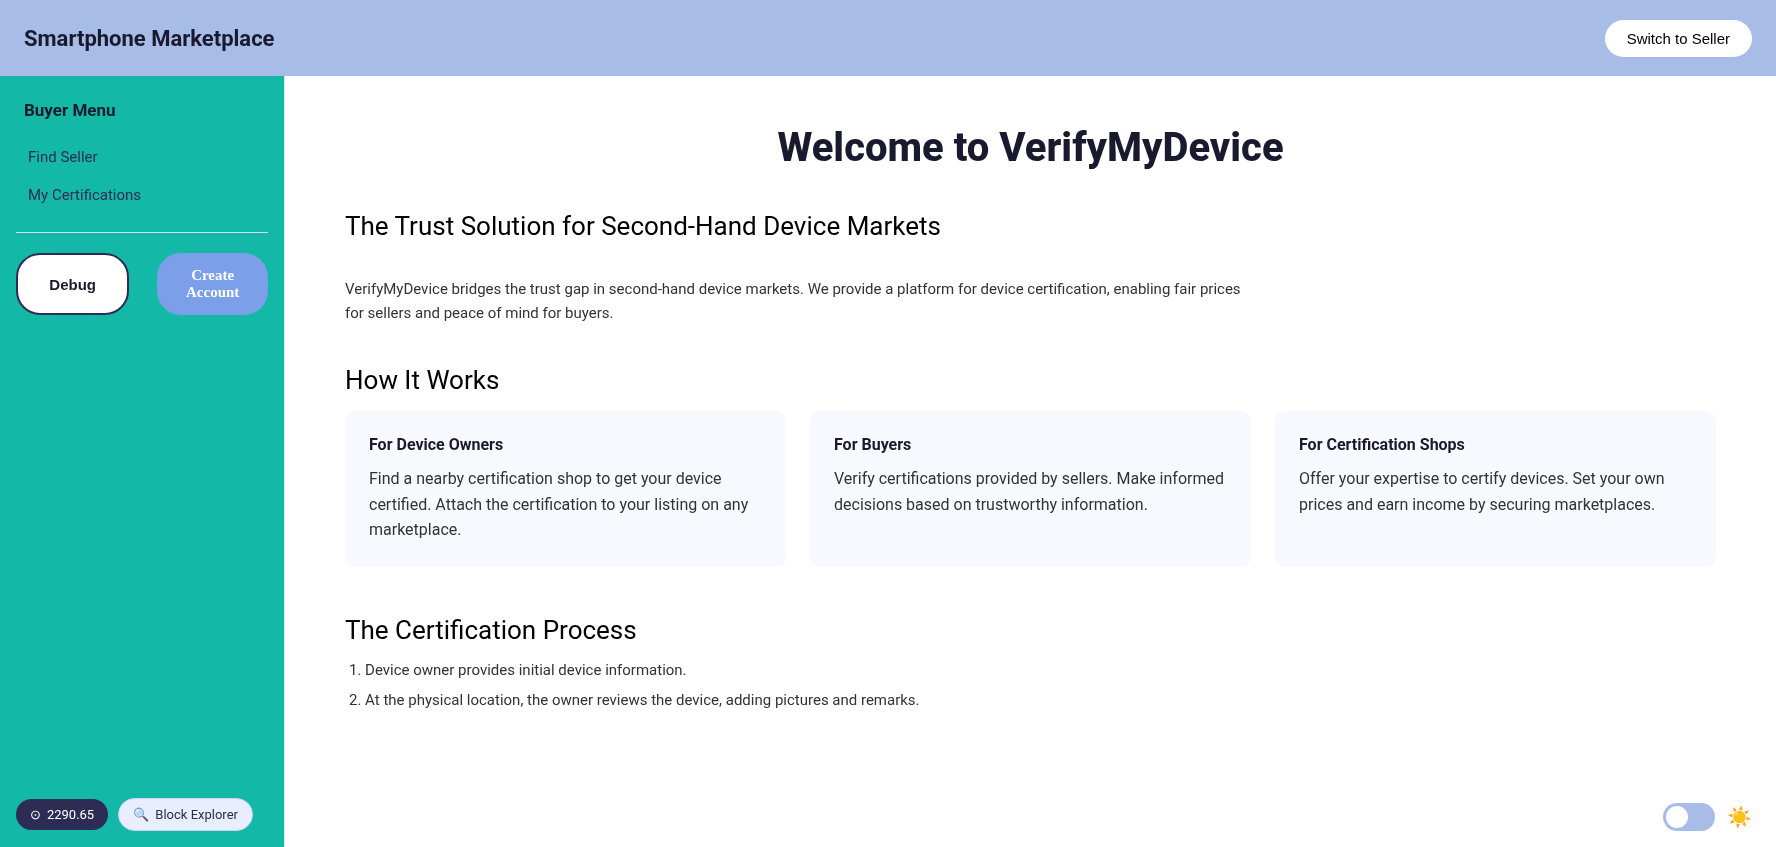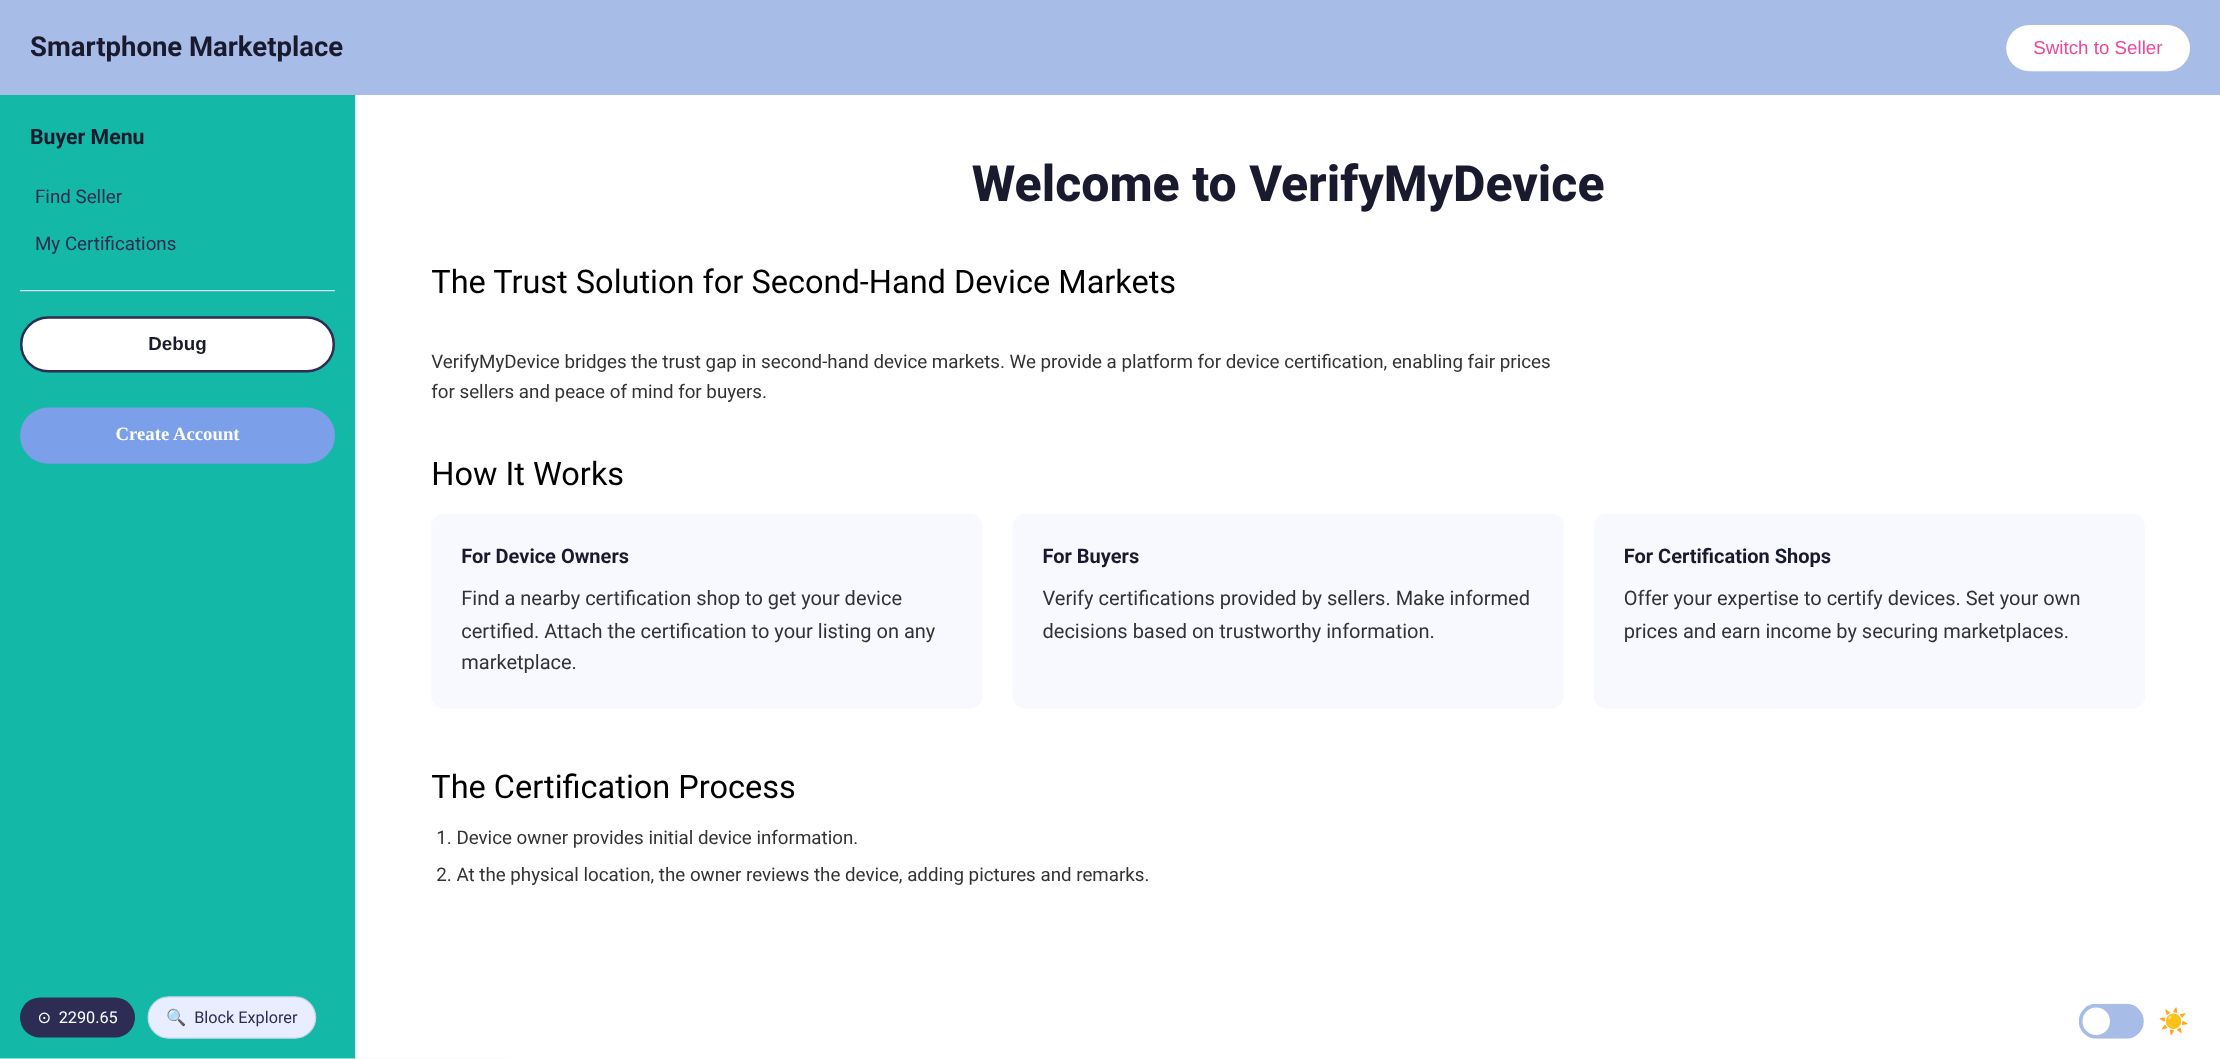--- a/index.html
+++ b/index.html
@@ -21,21 +21,21 @@
       color: #1a1a2e;
     }
     .switch-seller-btn {
       background: white;
       border: none;
       border-radius: 24px;
       padding: 10px 22px;
       font-size: 15px;
       font-weight: 500;
       cursor: pointer;
-      color: #ec4899;
+      color: #000000;
     }
 
     
     .layout {
       display: flex;
       flex: 1;
       overflow: hidden;
     }
 
     
@@ -68,23 +68,22 @@
       cursor: pointer;
       border-radius: 6px;
     }
     .sidebar-divider {
       border: none;
       border-top: 1px solid #d8dff0;
       margin: 20px 0;
     }
     .sidebar-buttons {
       display: flex;
-      flex-direction: column;
+      flex-direction: row;
       gap: 28px;
-      align-items: center;
     }
     .debug-btn {
       background: white;
       border: 2px solid #2c2c54;
       border-radius: 24px;
       padding: 12px 20px;
       font-size: 15px;
       font-weight: 600;
       cursor: pointer;
       color: #1a1a2e;

